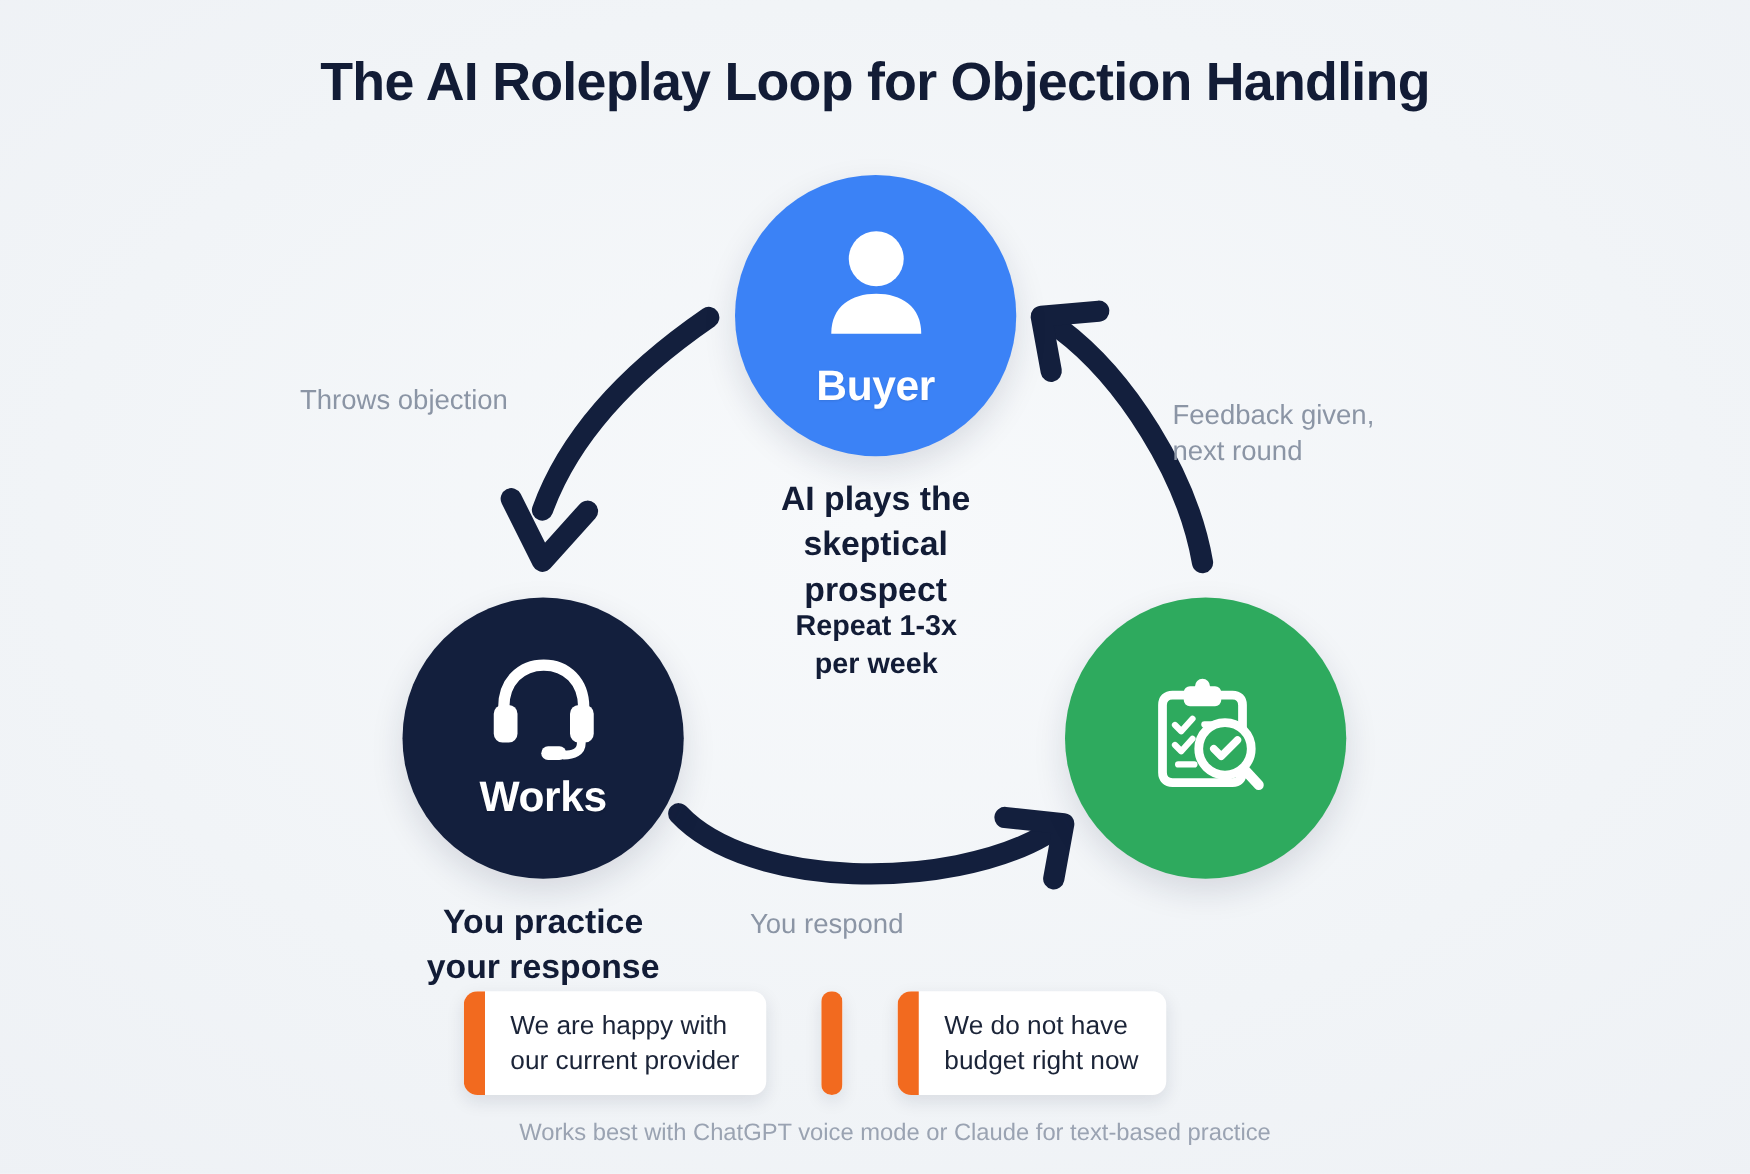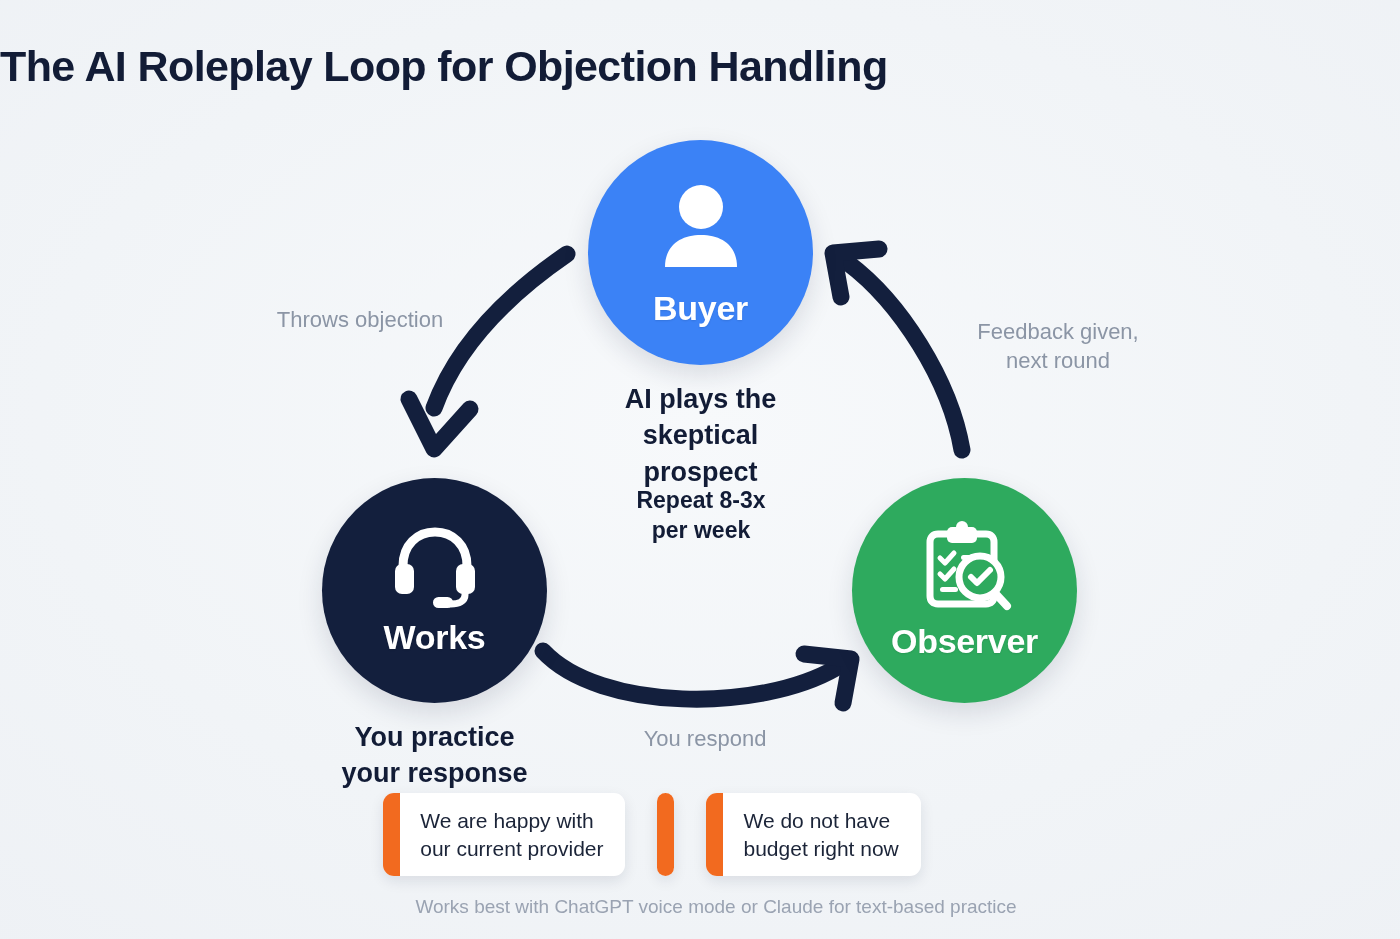--- a/index.html
+++ b/index.html
@@ -12,20 +12,21 @@
   #stage {
     position:relative;
     width:1400px; height:939px;
     background:
       radial-gradient(ellipse 1100px 700px at 50% 45%, #f7f9fb 0%, #f1f4f7 60%, #eef1f5 100%);
   }
 
   
   .title {
     position:absolute; top:42px; left:0; width:1400px;
+    text-align:center;
     font-size:43px; font-weight:bold; letter-spacing:-0.6px;
     color:#121c36;
   }
 
   
   #arrows { position:absolute; inset:0; width:1400px; height:939px; }
 
   
   .node { position:absolute; }
   .circle {
@@ -54,38 +55,38 @@
   #node-seller  { left:322px; top:478px; width:225px; }
   #node-seller .circle { width:225px; height:225px; background:#131f3d; }
   #node-seller .node-label { font-size:34px; margin-top:6px; }
 
   #node-observer{ left:852px; top:478px; width:225px; }
   #node-observer .circle { width:225px; height:225px; background:#2eaa5e; }
   #node-observer .node-label { font-size:34px; margin-top:6px; }
 
   
   .edge-label {
-    position:absolute; text-align:center;
+    position:absolute; 
     font-size:22px; color:#8b95a5; line-height:1.3;
     white-space:pre-line;
   }
   #edge-throws   { left:240px; top:306px; width:240px; }
   #edge-feedback { left:938px; top:318px; width:240px; }
   #edge-respond  { left:600px; top:725px; width:210px; }
 
   .center-note {
     position:absolute; left:590px; top:486px; width:222px;
     text-align:center; font-size:23px; font-weight:bold;
     line-height:1.30; color:#121c36; white-space:pre-line;
   }
 
   
   #cards {
     position:absolute; left:0; top:793px; width:1304px;
-    display:flex; justify-content:center; align-items:stretch; gap:32px;
+    display:flex; justify-content:center; align-items:stretch; gap:44px;
   }
   .card {
     position:relative;
     display:flex; align-items:center;
     background:#ffffff;
     border-radius:11px;
     box-shadow:0 5px 14px rgba(20,30,60,0.10);
     overflow:hidden;
     min-height:76px;
   }
@@ -172,30 +173,29 @@
           <path d="M 22,38 L 27,43 L 36,33" fill="none" stroke="#ffffff" stroke-width="5" stroke-linecap="round" stroke-linejoin="round"></path>
           <rect x="43" y="35" width="22" height="5" rx="2.5" fill="#ffffff"></rect>
           <path d="M 22,54 L 27,59 L 36,49" fill="none" stroke="#ffffff" stroke-width="5" stroke-linecap="round" stroke-linejoin="round"></path>
           <rect x="22" y="67" width="18" height="5" rx="2.5" fill="#ffffff"></rect>
 
           <circle cx="62" cy="57" r="21" fill="#2eaa5e" stroke="#ffffff" stroke-width="7"></circle>
           <path d="M 53,57 L 59,63 L 72,50" fill="none" stroke="#ffffff" stroke-width="6" stroke-linecap="round" stroke-linejoin="round"></path>
           <path d="M 77,73 L 89,86" fill="none" stroke="#ffffff" stroke-width="8" stroke-linecap="round"></path>
         </svg>
       </span>
-      <span class="node-label">Observer</span>
     </div>
   </div>
 
   <div class="edge-label" id="edge-throws">Throws objection</div>
   <div class="edge-label" id="edge-feedback">Feedback given,
 next round</div>
   <div class="edge-label" id="edge-respond">You respond</div>
 
-  <div class="center-note">Repeat 8-3x
+  <div class="center-note">Repeat 1-3x
 per week</div>
 
   <div id="cards">
     <div class="card">
       <span class="bar"></span>
       <span class="card-text">We are happy with
 our current provider</span>
     </div>
     <div class="card">
       <span class="bar"></span>

